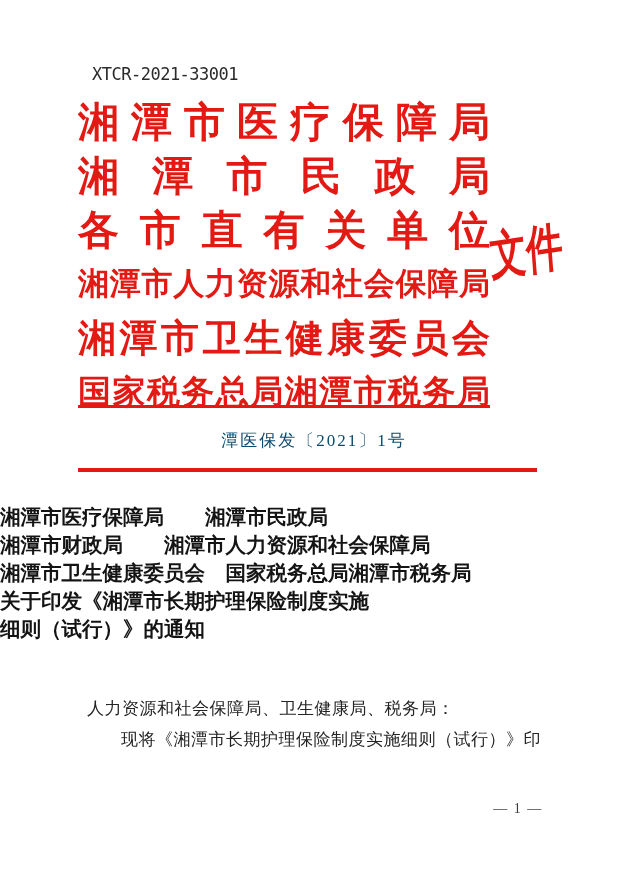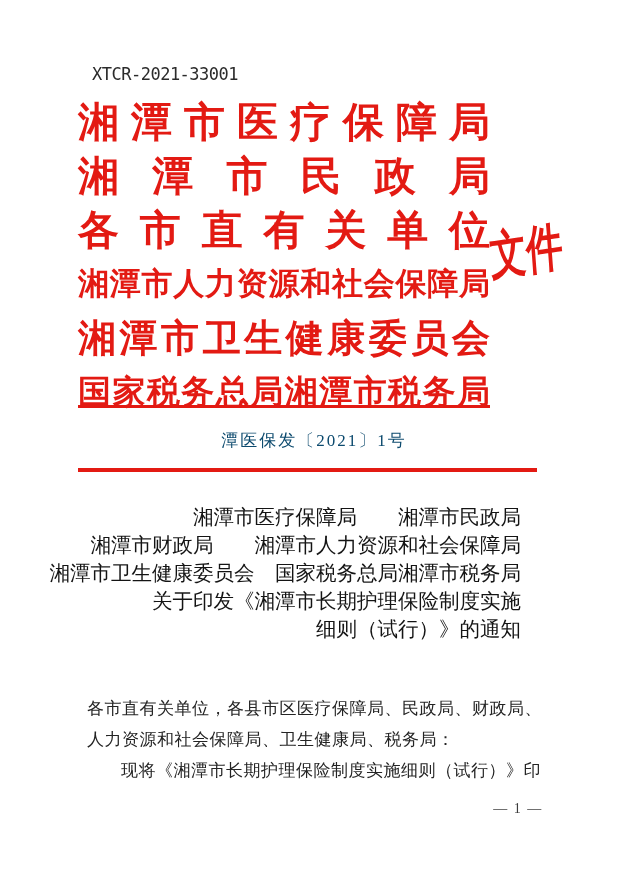--- a/index.html
+++ b/index.html
@@ -85,23 +85,23 @@
     height: 4px;
     background: var(--red, #e31a13);
   }
 
   
   .title-block {
     position: absolute;
     left: 0;
     top: 503px;
     width: 521px;
-    text-align: right;
+    text-align: left;
     color: #141414;
-    font-weight: normal;
+    font-weight: bold;
   }
   .title-line {
     font-size: 20.5px;
     line-height: 28px;
     white-space: nowrap;
   }
 
   
   .body-block {
     position: absolute;
@@ -152,20 +152,19 @@
 
   <div class="title-block">
     <div class="title-line">湘潭市医疗保障局　　湘潭市民政局</div>
     <div class="title-line">湘潭市财政局　　湘潭市人力资源和社会保障局</div>
     <div class="title-line">湘潭市卫生健康委员会　国家税务总局湘潭市税务局</div>
     <div class="title-line">关于印发《湘潭市长期护理保险制度实施</div>
     <div class="title-line">细则（试行）》的通知</div>
   </div>
 
   <div class="body-block">
-    <div class="body-line">各市直有关单位，各县市区医疗保障局、民政局、财政局、</div>
     <div class="body-line">人力资源和社会保障局、卫生健康局、税务局：</div>
     <div class="body-line indent">现将《湘潭市长期护理保险制度实施细则（试行）》印</div>
   </div>
 
   <div class="page-number">— 1 —</div>
 
 </div>
 
 </body></html>

